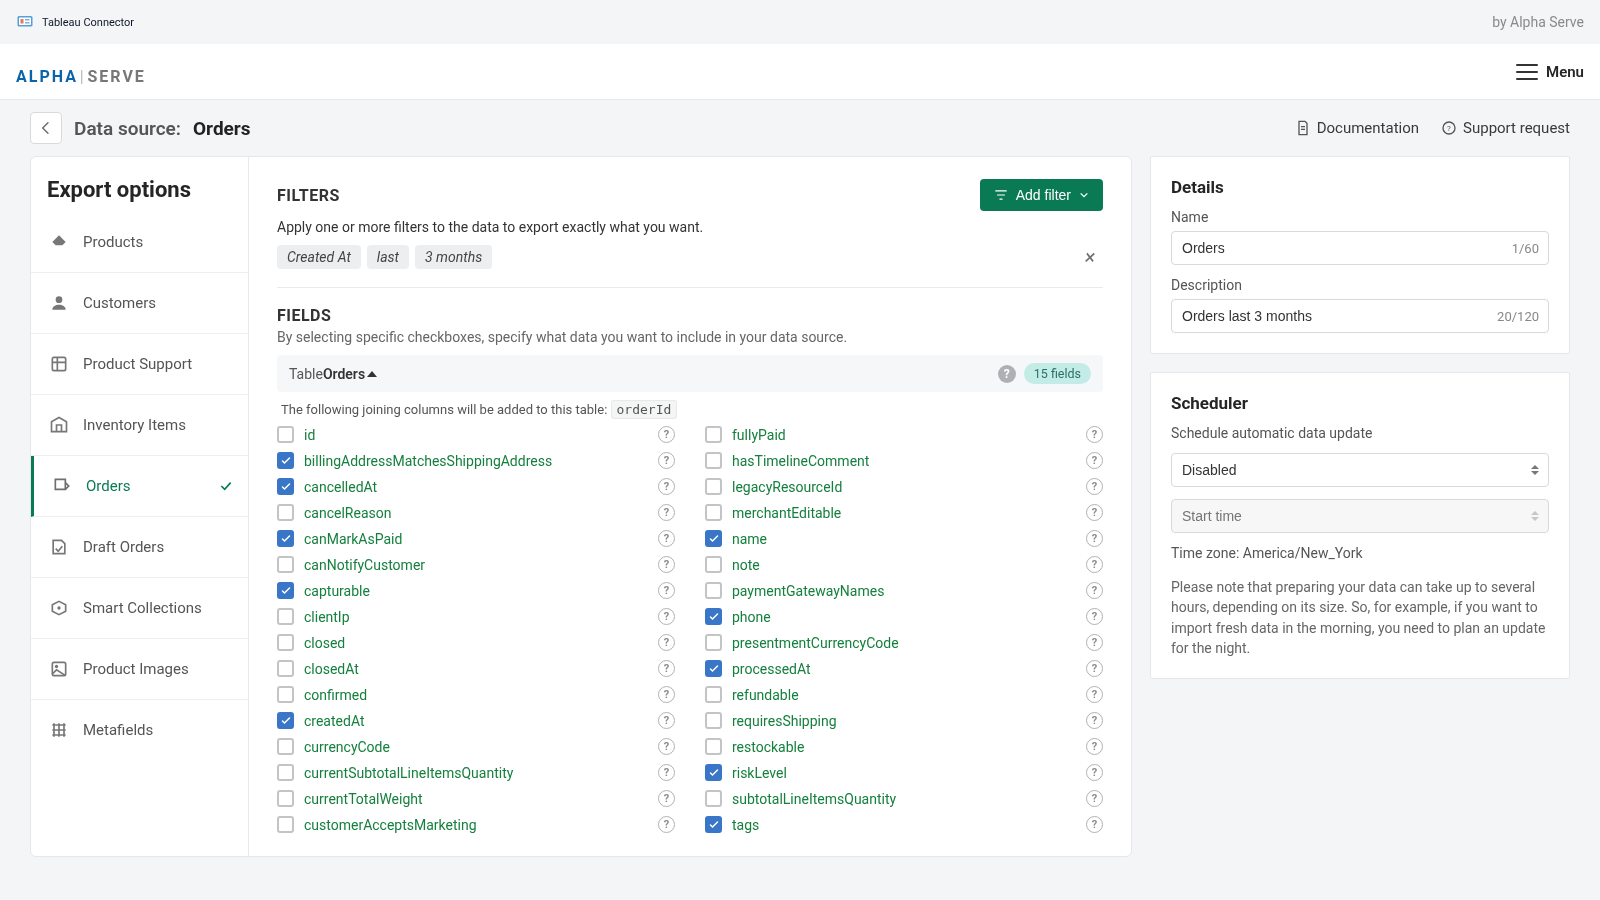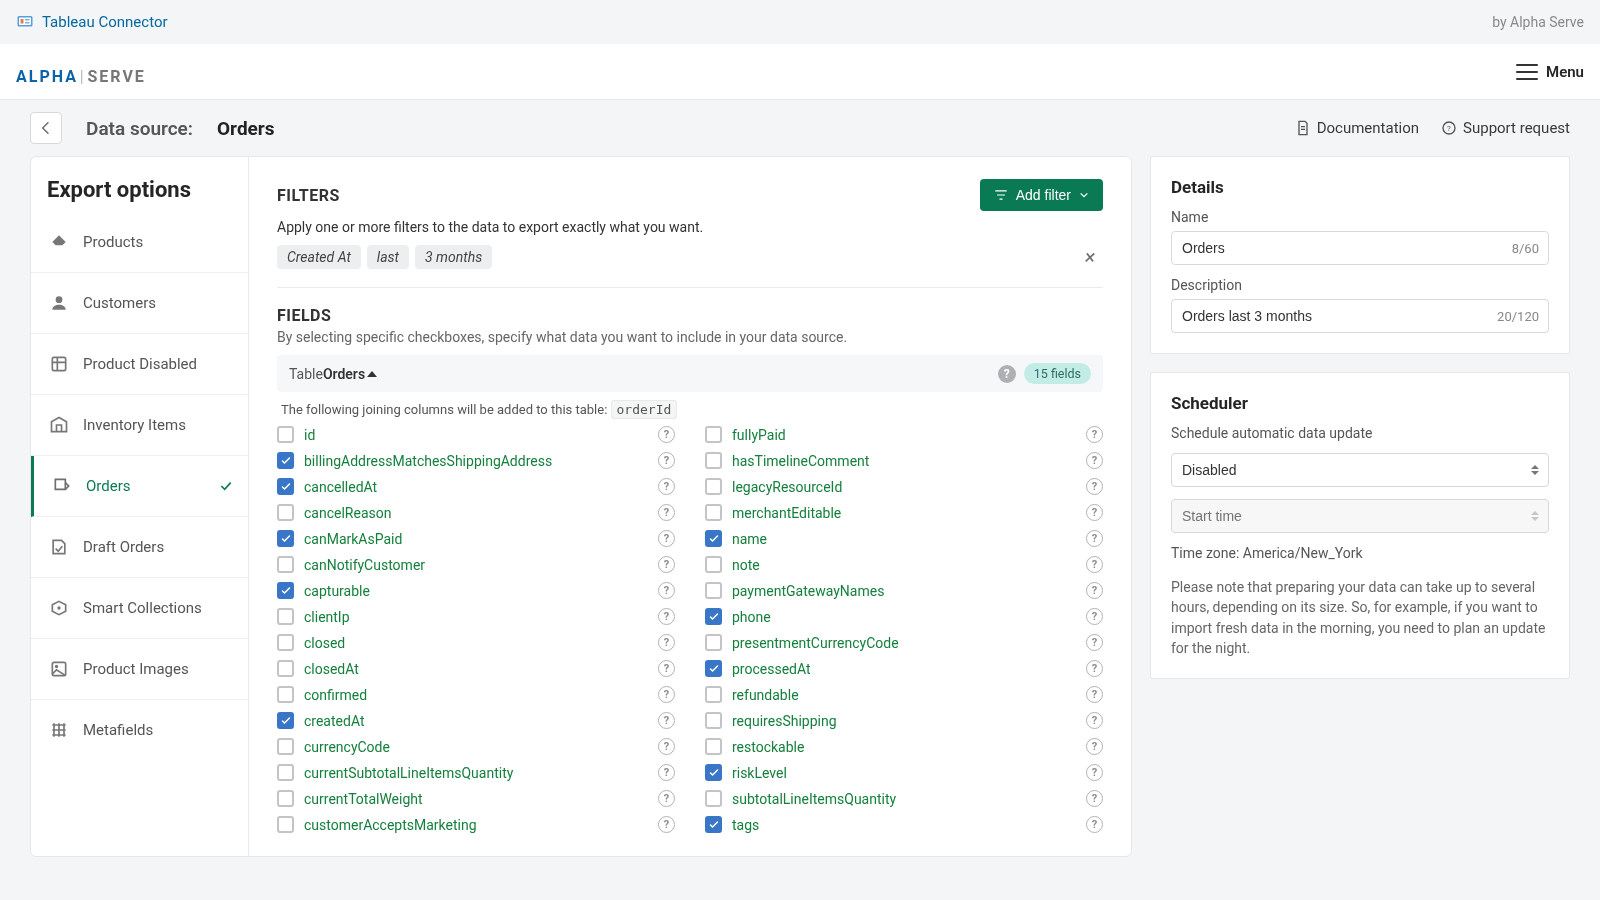--- a/index.html
+++ b/index.html
@@ -1,34 +1,34 @@
 <!DOCTYPE html>
 <html><head>
 <meta charset="utf-8">
 <style>
 * { box-sizing: border-box; margin: 0; padding: 0; }
 body { font-family: -apple-system, BlinkMacSystemFont, "Segoe UI", Roboto, Helvetica, Arial, sans-serif; background: #f4f5f6; color: #252525; font-size: 14px; }
 
 .topbar { display: flex; align-items: center; justify-content: space-between; padding: 8px 16px; height: 44px; }
 .topbar-left { display: flex; align-items: center; gap: 8px; }
 .app-icon { width: 18px; height: 18px; display: inline-flex; align-items: center; justify-content: center; }
-.topbar .title { font-size: 15px; color: #0369a1; }
+.topbar .title { font-size: 11px; color: #0f172a; }
 .topbar .byline { color: #8a8a8a; font-size: 14px; }
 
 .header { background: #fff; border-bottom: 1px solid #e6e7e8; display: flex; align-items: center; justify-content: space-between; padding: 8px 16px; height: 56px; }
 .brand { display: flex; align-items: center; font-weight: 700; letter-spacing: 2px; color: #1a3866; font-size: 16px; margin-top: 9px; }
 .brand .alpha { color: #0d63a8; }
 .brand .sep { color: #999; font-weight: 300; padding: 0 2px; }
 .brand .serve { color: #777; }
 .menu-btn { display: flex; align-items: center; gap: 8px; font-weight: 600; font-size: 15px; cursor: pointer; }
 .hamburger { width: 22px; height: 16px; display: flex; flex-direction: column; justify-content: space-between; }
 .hamburger span { height: 2px; background: #333; border-radius: 1px; }
 
 .source-bar { display: flex; align-items: center; justify-content: space-between; padding: 12px 30px; }
-.source-left { display: flex; align-items: center; gap: 24px; }
+.source-left { display: flex; align-items: center; gap: 12px; }
 .back-btn { width: 32px; height: 32px; border: 1px solid #d8d9da; border-radius: 4px; background: #fff; display: flex; align-items: center; justify-content: center; cursor: pointer; }
 .source-label { font-size: 19px; font-weight: 600; color: #555; }
 .source-name { font-size: 19px; font-weight: 700; color: #222; }
 .source-right { display: flex; gap: 22px; }
 .source-link { display: flex; align-items: center; gap: 6px; color: #3a3a3a; cursor: pointer; font-size: 15px; }
 .source-link svg { width: 16px; height: 16px; }
 
 .content { display: flex; padding: 0 30px 30px 30px; gap: 18px; }
 
 .main-card { flex: 1; background: #fff; border: 1px solid #e6e7e8; border-radius: 6px; padding: 0; display: flex; }
@@ -175,21 +175,21 @@
             </span>
             <span>Customers</span>
           </div>
           <div class="sidebar-item">
             <span class="icon">
               <svg viewBox="0 0 24 24" width="20" height="20">
                 <rect x="4" y="4" width="16" height="16" rx="2" fill="none" stroke="#777" stroke-width="2"></rect>
                 <path d="M4 10h16M10 4v16" stroke="#777" stroke-width="2"></path>
               </svg>
             </span>
-            <span>Product Disabled</span>
+            <span>Product Support</span>
           </div>
           <div class="sidebar-item">
             <span class="icon">
               <svg viewBox="0 0 24 24" width="20" height="20">
                 <path d="M3 20V8l9-5 9 5v12H3z" fill="none" stroke="#777" stroke-width="2"></path>
                 <path d="M9 20v-8h6v8" stroke="#777" stroke-width="2" fill="none"></path>
               </svg>
             </span>
             <span>Inventory Items</span>
           </div>
@@ -493,21 +493,21 @@
     </div>
 
   </div>
 
   <div class="right-panels">
     <div class="panel">
       <div class="panel-title">Details</div>
       <div class="form-label">Name</div>
       <div class="input-wrap">
         <input class="input" value="Orders" style="">
-        <span class="counter">8/60</span>
+        <span class="counter">1/60</span>
       </div>
       <div class="form-label">Description</div>
       <div class="input-wrap" style="margin-bottom:0">
         <input class="input" value="Orders last 3 months" style="">
         <span class="counter">20/120</span>
       </div>
     </div>
 
     <div class="panel">
       <div class="panel-title">Scheduler</div>

